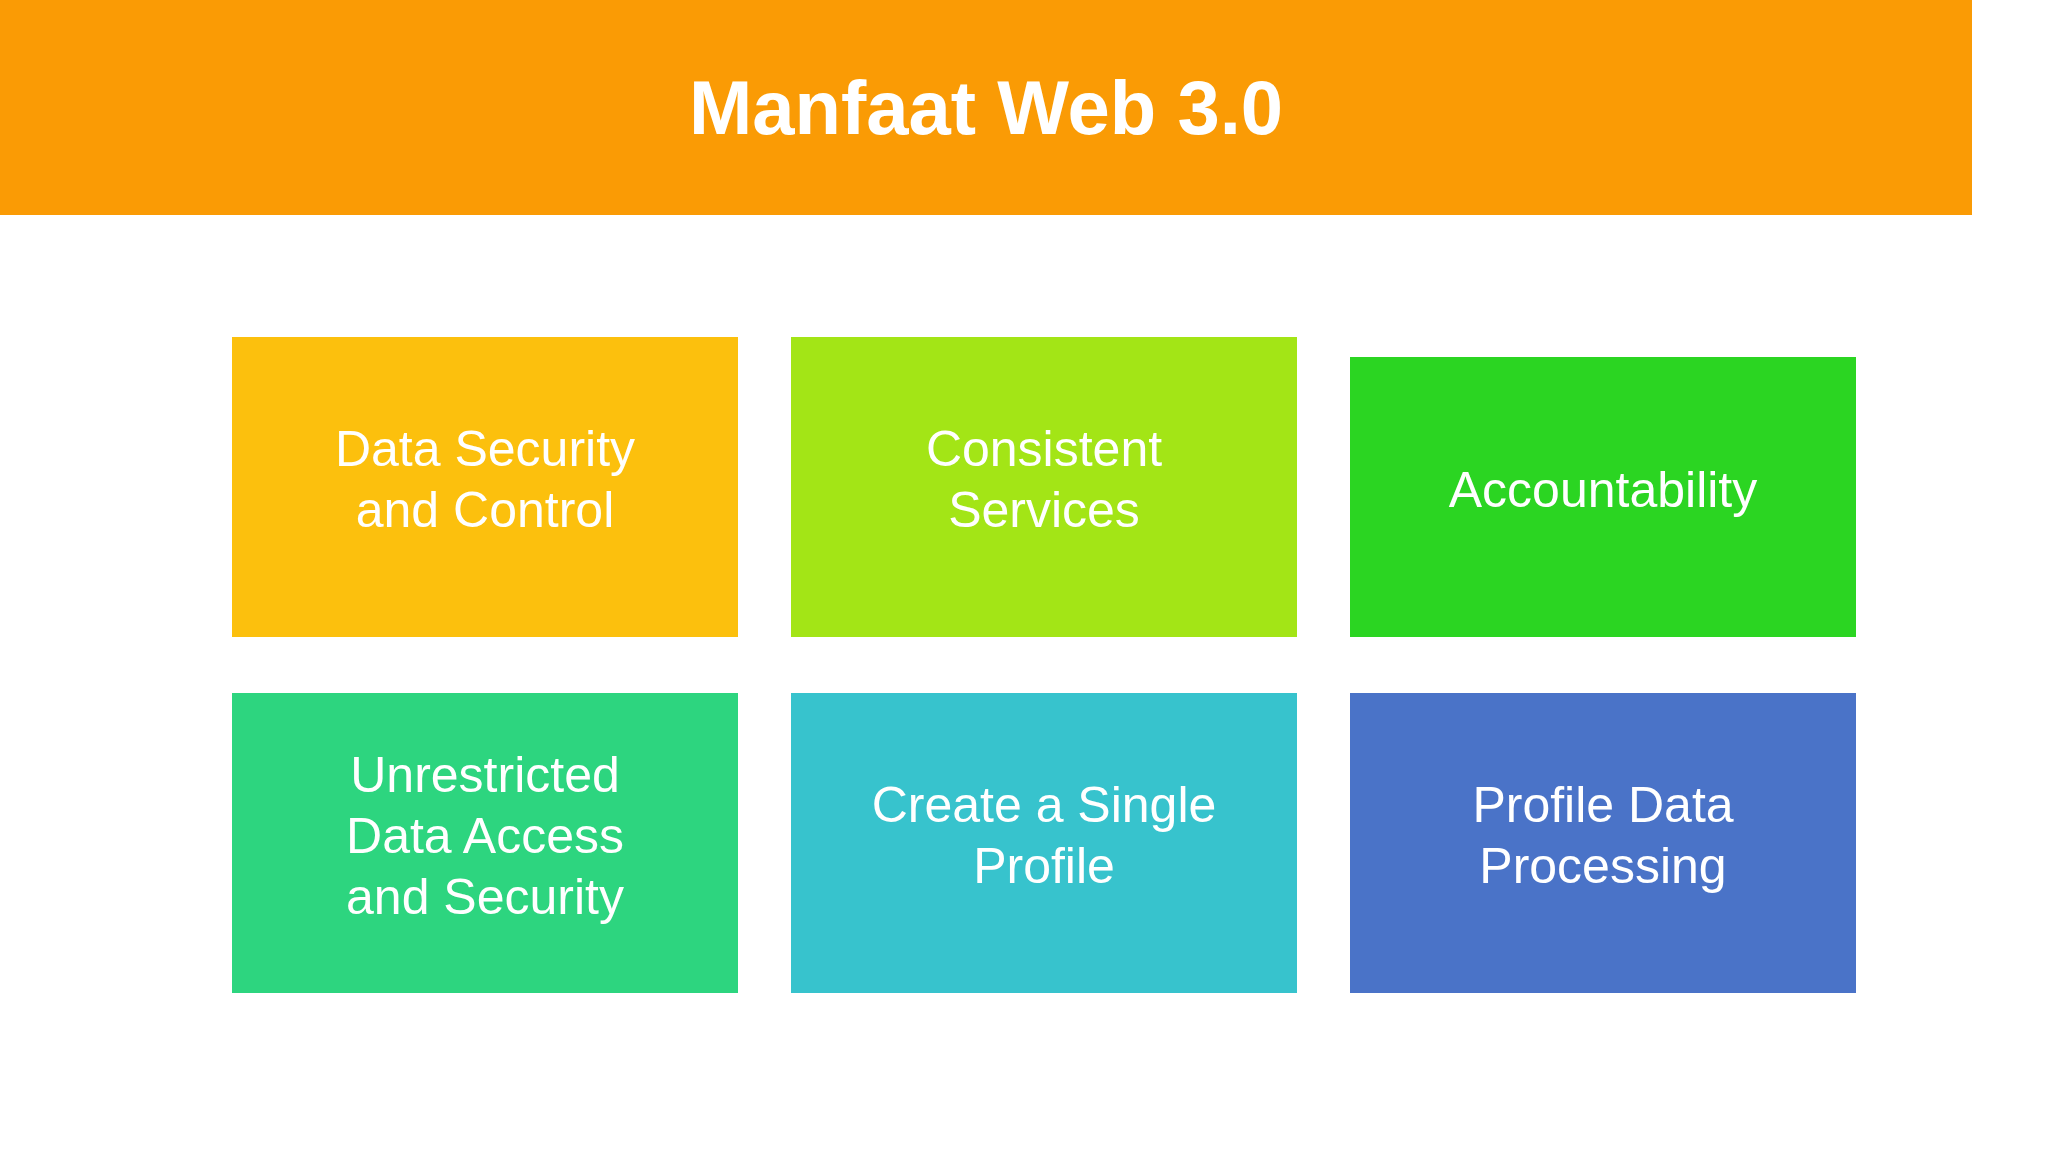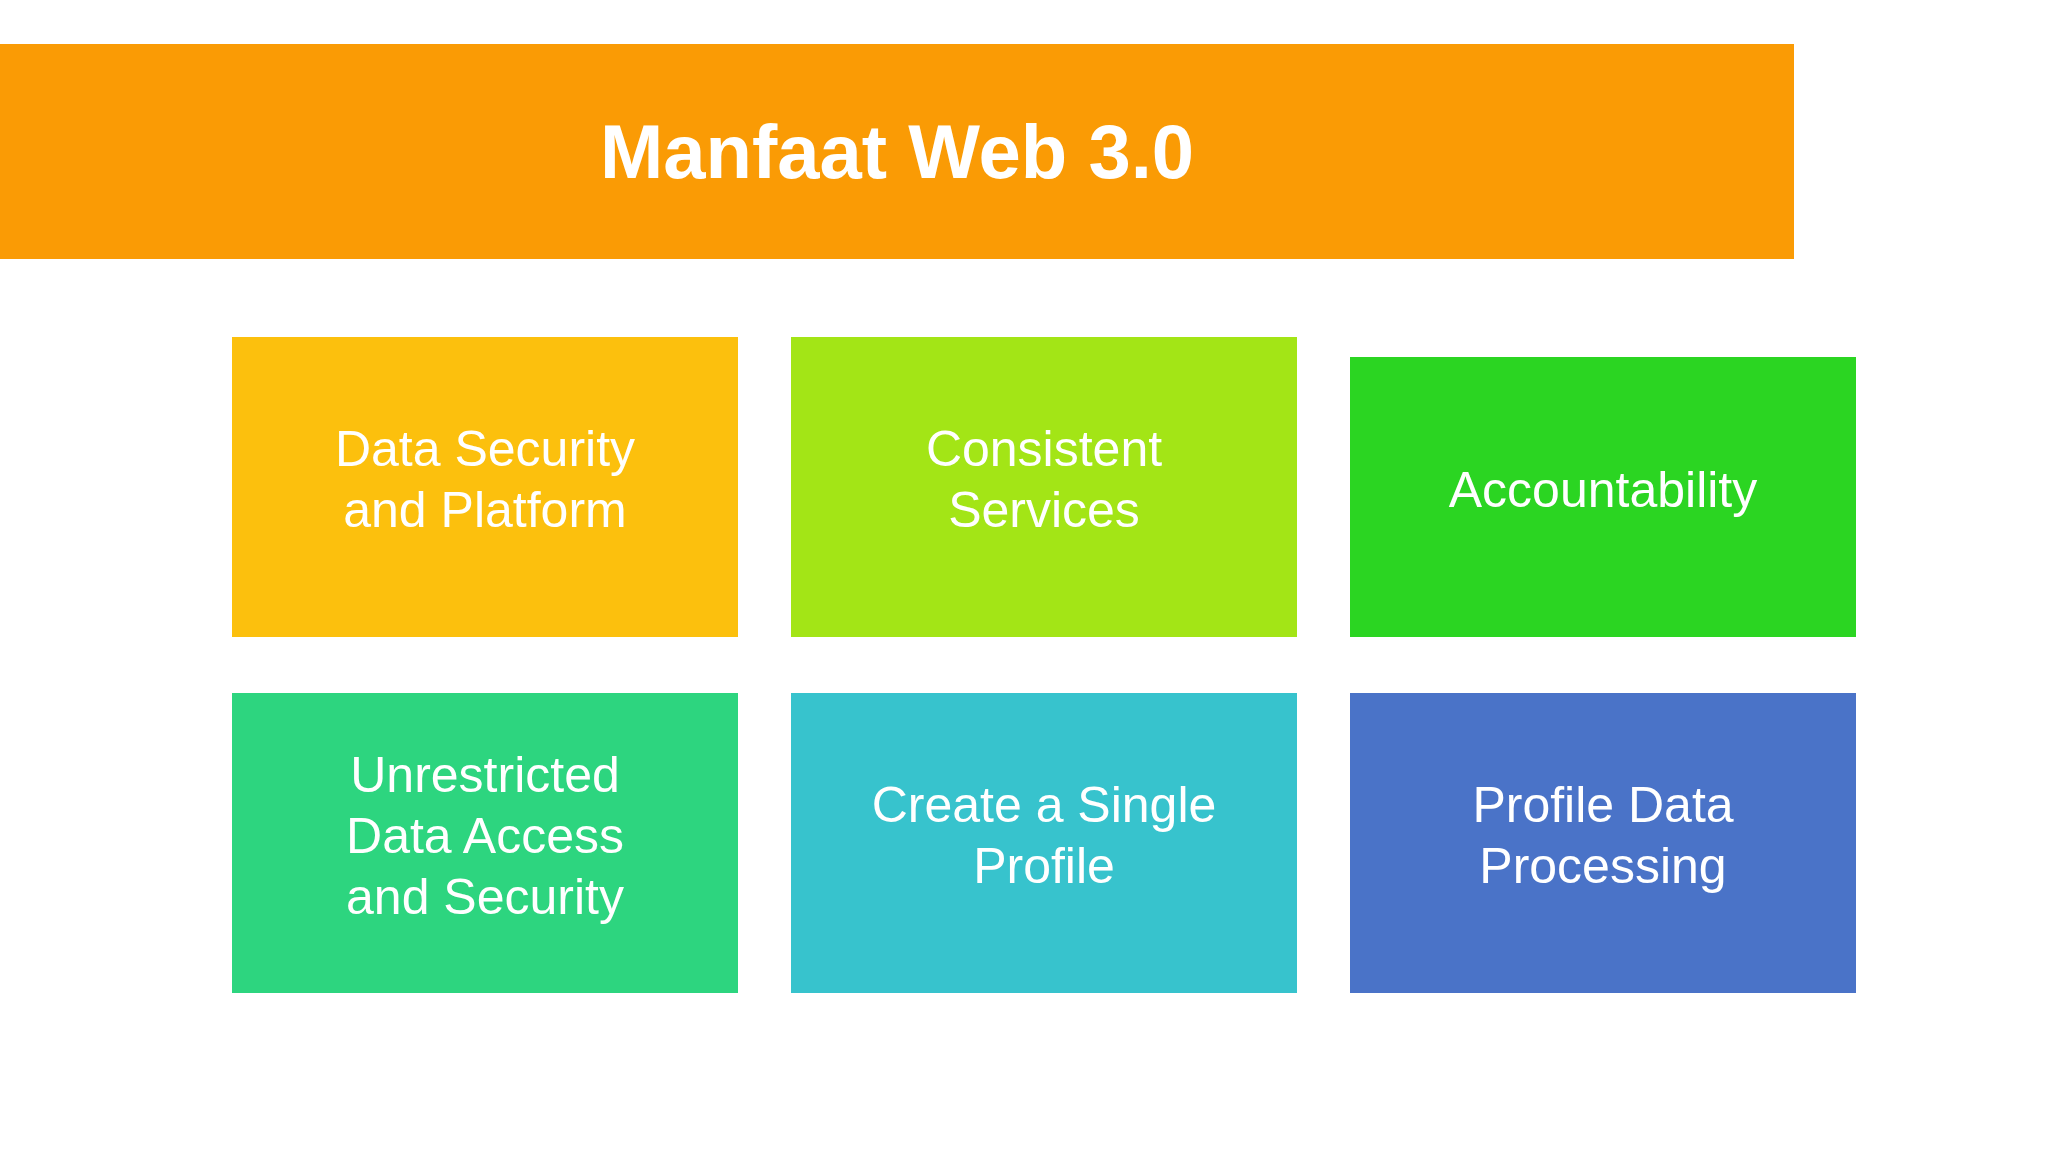--- a/index.html
+++ b/index.html
@@ -9,26 +9,25 @@
     height: 1152px;
     background: #FFFFFF;
     overflow: hidden;
     font-family: "Liberation Sans", sans-serif;
   }
 
   .header {
     position: absolute;
     top: 0;
     left: 0;
-    width: 1794px;
+    width: 1972px;
     height: 215px;
     display: flex;
     align-items: center;
     justify-content: center;
-    margin-top: 44px;
   }
 
   .header-title {
     font-size: 76px;
     font-weight: 700;
     letter-spacing: 0px;
     color: #FFFFFF;
   }
 
   .benefits-grid {
@@ -66,21 +65,21 @@
 
 <div class="header" style="background-color: rgb(250, 155, 5);">
   <div class="header-title" style="color: rgb(255, 255, 255);">Manfaat Web 3.0</div>
 </div>
 
 <div class="benefits-grid">
 
   <div class="card" style="background-color: rgb(252, 192, 13);">
     <div class="card-text">
       <span class="ln">Data Security</span>
-      <span class="ln">and Platform</span>
+      <span class="ln">and Control</span>
     </div>
   </div>
 
   <div class="card" style="background-color: rgb(163, 229, 22);">
     <div class="card-text">
       <span class="ln">Consistent</span>
       <span class="ln">Services</span>
     </div>
   </div>
 

